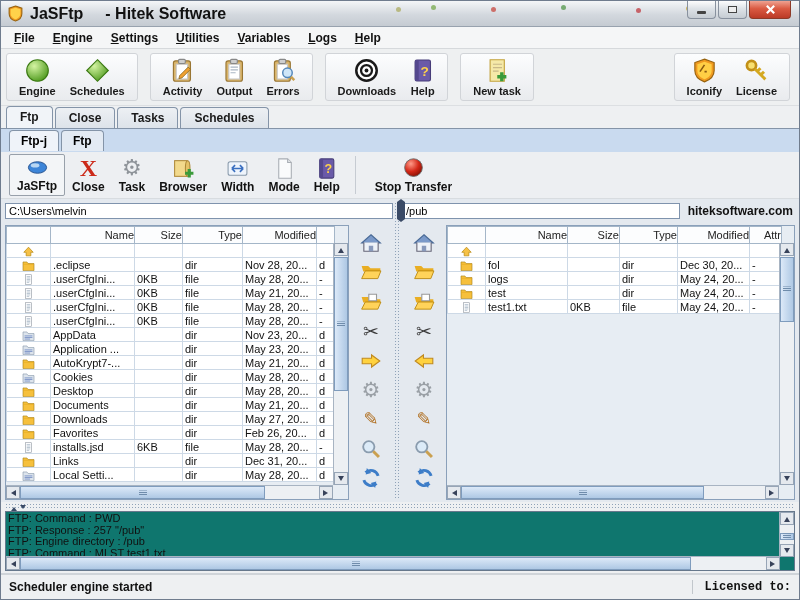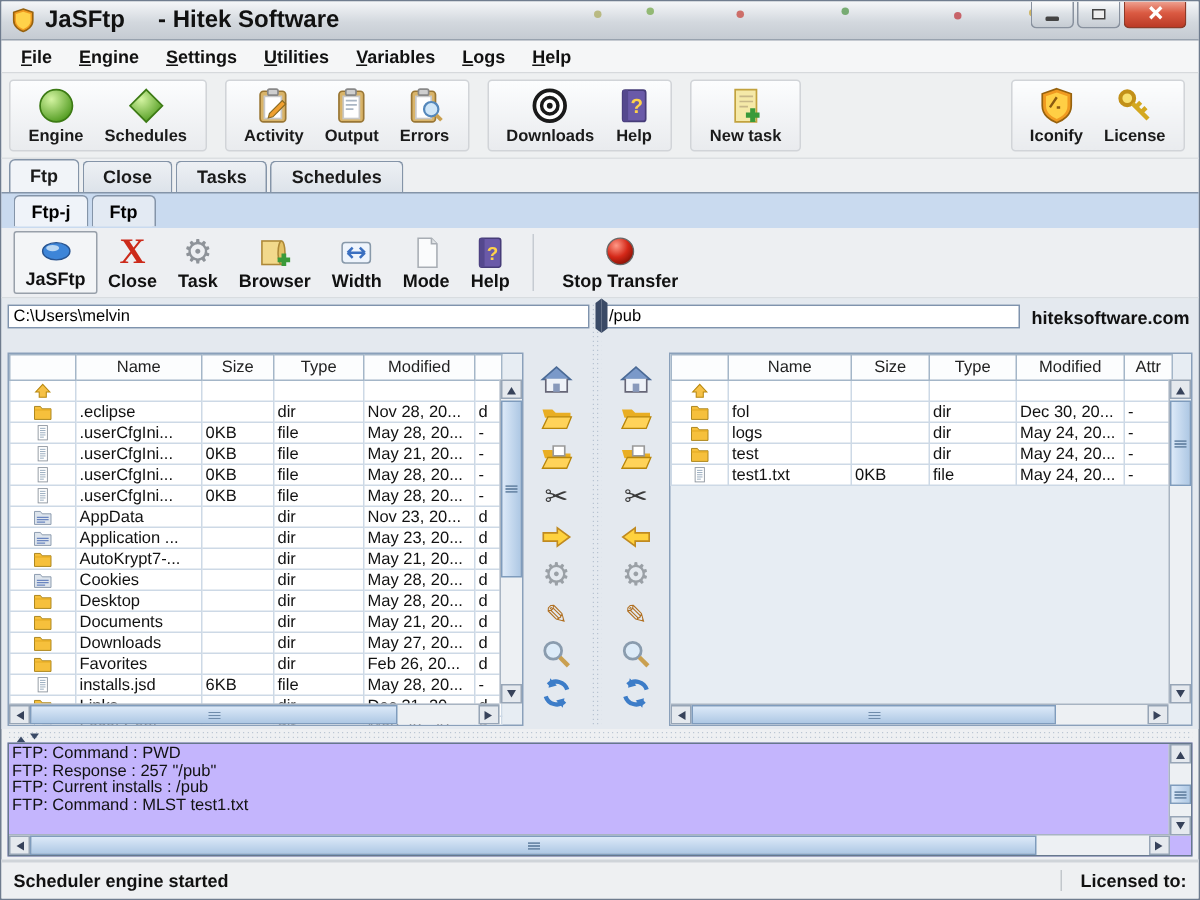--- a/index.html
+++ b/index.html
@@ -50,29 +50,29 @@
   .ficon svg{width:23px;height:23px;}
   .flabel{font-size:12px;font-weight:bold;color:#111;white-space:nowrap;}
   .fsep{width:1px;height:38px;background:#c6cbd2;margin:0 12px 0 8px;}
   .glyph{display:inline-block;line-height:1;}
 
   
   .content{flex:1;display:flex;background:#e4e9ef;padding:3px 4px 2px;min-height:0;}
   .pane{display:flex;flex-direction:column;min-width:0;}
   .pane.left{width:388px;flex:none;}
   .pane.right{flex:1;}
-  .pathbar{height:17px;display:flex;margin-bottom:16px;flex:none;align-items:flex-end;}
+  .pathbar{height:17px;display:flex;margin-bottom:6px;flex:none;align-items:center;}
   .pathfield{flex:1;border:1px solid #7f93ad;background:#fff;font-family:"Liberation Sans",sans-serif;font-size:11px;padding:1px 3px;box-sizing:border-box;outline:none;min-width:0;}
   .hostlabel{font-size:12px;font-weight:bold;color:#111;padding:1px 2px 0 8px;white-space:nowrap;}
   .pane-body{flex:1;display:flex;min-height:0;}
   .tablewrap{position:relative;flex:1;border:1px solid #8aa0ba;background:#e7edf3;overflow:hidden;}
   table.filetable{border-collapse:collapse;table-layout:fixed;background:#fff;}
   .pane.left table.filetable{width:328px;}
   .pane.right table.filetable{width:334px;}
-  .filetable th{height:16px;border:1px solid #a4b6c8;font-size:11px;font-weight:normal;color:#222;background:#fcfdfe;padding:0;overflow:hidden;white-space:nowrap;}
+  .filetable th{height:16px;border:1px solid #a4b6c8;font-size:11px;font-weight:normal;color:#222;background:#fcfdfe;padding:0;overflow:hidden;white-space:nowrap;text-align:right;}
   .filetable td{height:13px;border:1px solid #cdd9e6;font-size:11px;color:#111;padding:0 2px;white-space:nowrap;overflow:hidden;}
   .filetable td.ic{text-align:center;padding:0;}
   .filetable td svg{width:13px;height:11px;vertical-align:middle;}
 
   
   .vscroll{position:absolute;top:17px;right:0;bottom:14px;width:15px;background:#edf0f3;border-left:1px solid #a8b4c2;display:flex;flex-direction:column;box-sizing:border-box;}
   .hscroll{position:absolute;left:0;right:15px;bottom:0;height:14px;background:#edf0f3;border-top:1px solid #a8b4c2;display:flex;box-sizing:border-box;}
   .sbtn{flex:none;width:14px;height:13px;background:#e5e9ee;border:1px solid #97a5b6;box-sizing:border-box;display:flex;align-items:center;justify-content:center;}
   .tri{width:0;height:0;border:3px solid transparent;}
   .tri.up{border-bottom:5px solid #37425a;margin-top:-2px;}
@@ -95,30 +95,30 @@
   .vsplit .tri{border-width:3px;margin:0 auto;}
   .vsplit .tri.lft{border-right:4px solid #3a4a66;margin-top:3px;}
   .vsplit .tri.rgt{border-left:4px solid #3a4a66;margin-top:2px;}
   .hsplit{height:7px;flex:none;margin:1px 4px;background-image:radial-gradient(circle,#8fa2b8 26%,transparent 27%);background-size:3px 3px;position:relative;}
   .hsplit .arr{position:absolute;top:0;left:6px;display:flex;}
   .hsplit .tri{border-width:3px;}
   .hsplit .tri.up{border-bottom:4px solid #3a4a66;margin-right:3px;margin-top:1px;}
   .hsplit .tri.down{border-top:4px solid #3a4a66;margin-top:2px;}
 
   
-  .logwrap{height:76px;flex:none;margin:0 4px 2px;position:relative;border:1px solid #66788c;background:#c4b5fd;box-sizing:border-box;}
+  .logwrap{height:60px;flex:none;margin:0 4px 2px;position:relative;border:1px solid #66788c;background:#0f766e;box-sizing:border-box;}
   .loglines{position:absolute;top:0;left:2px;right:15px;bottom:13px;overflow:hidden;padding-top:1px;}
   .logline{font-size:11px;line-height:11.5px;color:#111;white-space:nowrap;}
   .logwrap .vscroll{top:0;bottom:13px;}
   .logwrap .hscroll{right:14px;}
 
   
   .statusbar{height:24px;flex:none;background:#eef0f2;border-top:2px solid #cfd4d9;display:flex;align-items:center;padding:0 8px;}
   .status-left{font-size:12px;font-weight:bold;color:#111;}
-  .status-right{margin-left:auto;font-size:12px;font-weight:bold;color:#111;border-left:1px solid #c2c7cc;padding-left:12px;}
+  .status-right{margin-left:auto;font-size:12px;font-weight:bold;color:#111;border-left:1px solid #c2c7cc;padding-left:12px;font-family:Liberation Mono, monospace;}
 </style>
 </head>
 <body>
 
 <div class="app">
 
   <div class="titlebar">
     <span class="app-icon">
         <svg viewBox="0 0 16 16">
           <path d="M8 1l6 2v5c0 4-3.4 6.3-6 7-2.6-.7-6-3-6-7V3z" fill="#f09a20" stroke="#96620e" stroke-width="1"></path>
@@ -881,21 +881,21 @@
     <span class="arr">
         <span class="tri up"></span>
         <span class="tri down"></span>
       </span>
   </div>
 
   <div class="logwrap">
     <div class="loglines" id="loglines">
         <div class="logline">FTP: Command : PWD</div>
         <div class="logline">FTP: Response : 257 "/pub"</div>
-        <div class="logline">FTP: Current installs : /pub</div>
+        <div class="logline">FTP: Engine directory : /pub</div>
         <div class="logline">FTP: Command : MLST test1.txt</div>
       </div>
     <div class="vscroll">
       <div class="sbtn">
           <span class="tri up"></span>
         </div>
       <div class="vtrack">
           <div class="vthumb" style="top:40%;height:38%;">
             <span class="grip"></span>
           </div>

